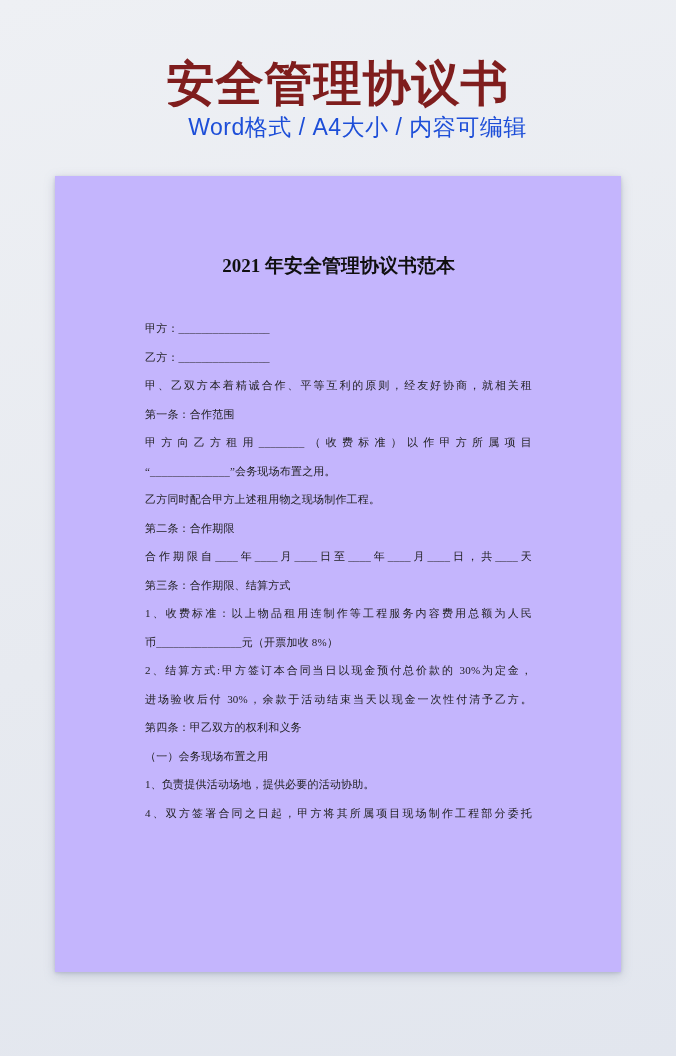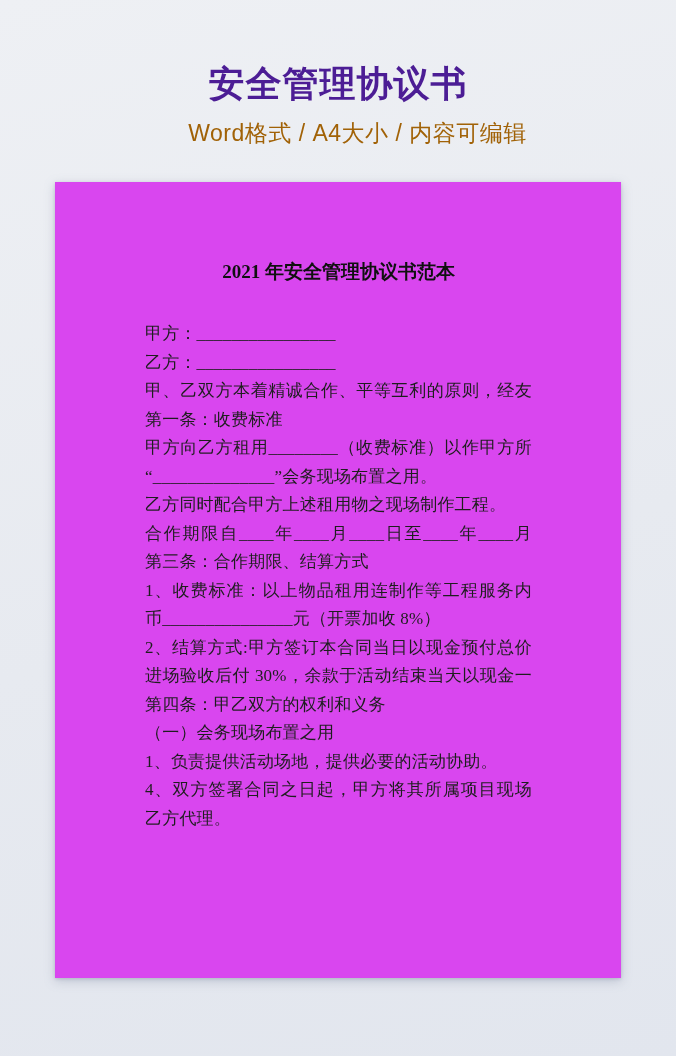--- a/index.html
+++ b/index.html
@@ -12,56 +12,55 @@
     background: linear-gradient(165deg, #eef0f4 0%, #e7eaf0 55%, #e2e6ee 100%);
     font-family: "Liberation Sans", sans-serif;
     overflow: hidden;
   }
   .header {
     text-align: center;
     padding-top: 56px;
   }
   .header-title {
     margin: 0;
-    font-size: 36px;
+    font-size: 48px;
     line-height: 56px;
     font-weight: 800;
     letter-spacing: 1px;
-    color: #4c1d95;
+    color: #7f1d1d;
     font-family: "Liberation Sans", sans-serif;
   }
   .header-subtitle {
-    margin-top: 6px;
     font-size: 23px;
     line-height: 30px;
-    color: #a16207;
+    color: #1d4ed8;
     letter-spacing: 0.5px;
     padding-left: 39px;
   }
   .paper {
     width: 566px;
     height: 796px;
     margin: 34px auto 0 auto;
-    background: #d946ef;
+    background: #c4b5fd;
     box-shadow: 0 3px 10px rgba(120,130,155,0.35), 0 1px 3px rgba(120,130,155,0.28);
     box-sizing: border-box;
     padding: 78px 89px 0 90px;
   }
   .doc-title {
     font-family: "Liberation Serif", serif;
     font-weight: bold;
     font-size: 19px;
     line-height: 24px;
     text-align: center;
     color: #101010;
   }
   .doc-body {
     margin-top: 36px;
     font-family: "Liberation Serif", serif;
-    font-size: 17px;
+    font-size: 11px;
     letter-spacing: 0.2px;
     color: #1e1e1e;
   }
   .line {
     height: 28.5px;
     line-height: 28.5px;
     overflow: hidden;
     white-space: nowrap;
   }
   .line.j {
@@ -79,31 +78,31 @@
     <h1 class="header-title">安全管理协议书</h1>
     <div class="header-subtitle">Word格式 / A4大小 / 内容可编辑</div>
   </div>
 
   <div class="paper">
     <div class="doc-title">2021 年安全管理协议书范本</div>
     <div class="doc-body">
       <div class="line">甲方：________________</div>
       <div class="line">乙方：________________</div>
       <div class="line j">甲、乙双方本着精诚合作、平等互利的原则，经友好协商，就相关租</div>
-      <div class="line">第一条：收费标准</div>
+      <div class="line">第一条：合作范围</div>
       <div class="line j">甲方向乙方租用________（收费标准）以作甲方所属项目</div>
       <div class="line">“______________”会务现场布置之用。</div>
       <div class="line">乙方同时配合甲方上述租用物之现场制作工程。</div>
+      <div class="line">第二条：合作期限</div>
       <div class="line j">合作期限自____年____月____日至____年____月____日，共____天</div>
       <div class="line">第三条：合作期限、结算方式</div>
       <div class="line j">1、收费标准：以上物品租用连制作等工程服务内容费用总额为人民</div>
       <div class="line">币_______________元（开票加收 8%）</div>
       <div class="line j">2、结算方式:甲方签订本合同当日以现金预付总价款的 30%为定金，</div>
       <div class="line j">进场验收后付 30%，余款于活动结束当天以现金一次性付清予乙方。</div>
       <div class="line">第四条：甲乙双方的权利和义务</div>
       <div class="line">（一）会务现场布置之用</div>
       <div class="line">1、负责提供活动场地，提供必要的活动协助。</div>
       <div class="line j">4、双方签署合同之日起，甲方将其所属项目现场制作工程部分委托</div>
-      <div class="line">乙方代理。</div>
     </div>
   </div>
 
 </div>
 
 </body></html>

